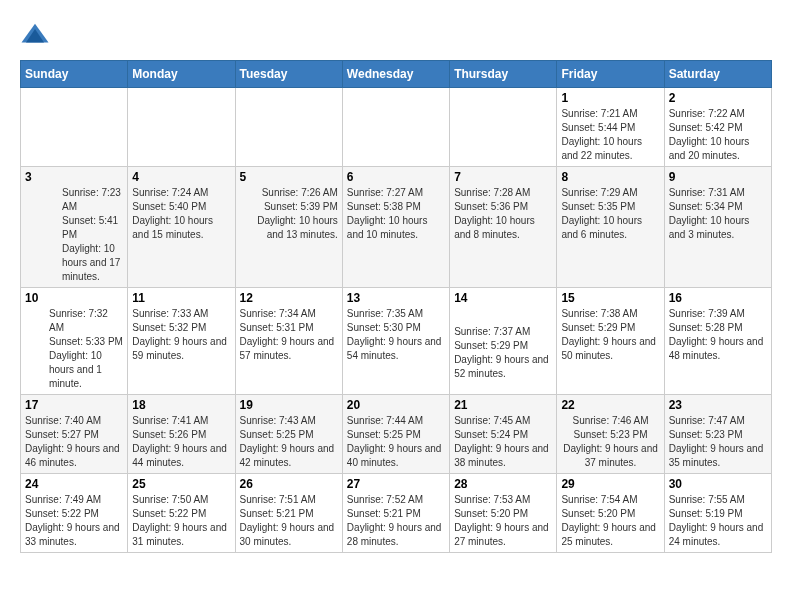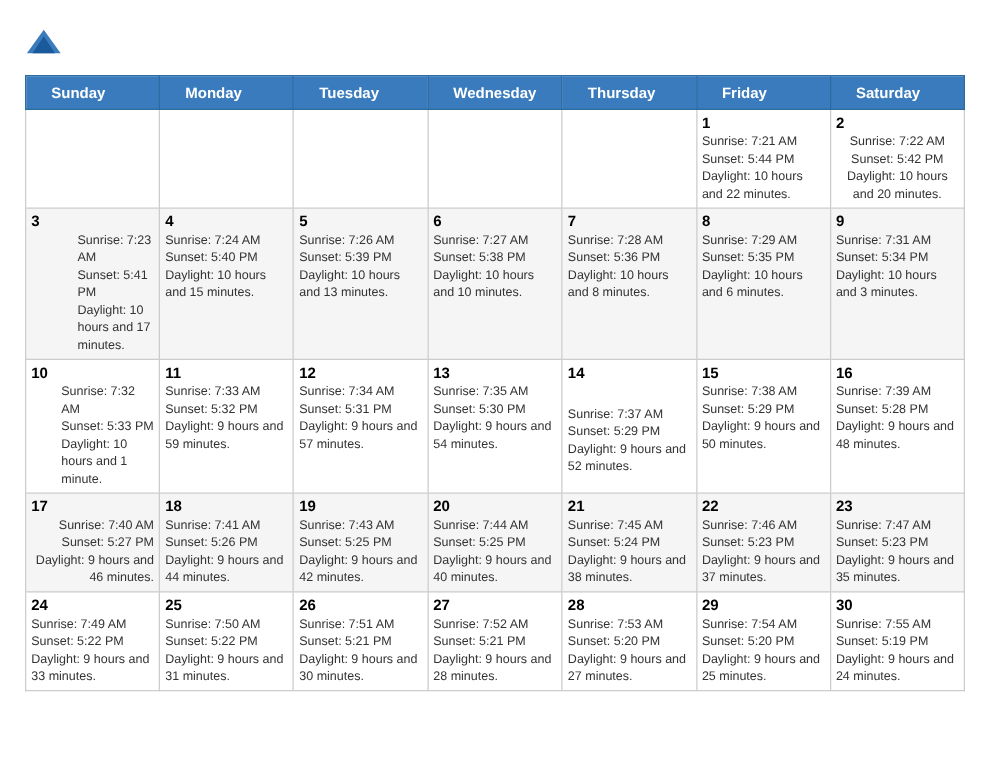--- a/index.html
+++ b/index.html
@@ -53,21 +53,21 @@
       color: #555;
     }
     .calendar {
       width: 100%;
       border-collapse: collapse;
       font-size: 11px;
     }
     .calendar th {
       background-color: #3a7bbd;
       color: white;
-      padding: 6px 20px;
+      padding: 6px 4px;
       text-align: left;
       font-size: 12px;
       border: 1px solid #2d6aa0;
     }
     .calendar td {
       border: 1px solid #ccc;
       vertical-align: top;
       padding: 3px 4px;
       width: 107px;
       min-height: 80px;
@@ -130,41 +130,41 @@
         <td class="empty-cell"></td>
         <td class="empty-cell"></td>
         <td>
           <div class="day-number">1</div>
           <div class="day-info" style="white-space: pre-line;">Sunrise: 7:21 AM
 Sunset: 5:44 PM
 Daylight: 10 hours and 22 minutes.</div>
         </td>
         <td>
           <div class="day-number">2</div>
-          <div class="day-info" style="white-space: pre-line; text-align: center;">Sunrise: 7:22 AM
+          <div class="day-info" style="white-space: pre-line;">Sunrise: 7:22 AM
 Sunset: 5:42 PM
 Daylight: 10 hours and 20 minutes.</div>
         </td>
       </tr>
       <tr>
         <td>
           <div class="day-number">3</div>
           <div class="day-info" style="white-space: pre-line; margin-left: 37px;">Sunrise: 7:23 AM
 Sunset: 5:41 PM
 Daylight: 10 hours and 17 minutes.</div>
         </td>
         <td>
           <div class="day-number">4</div>
           <div class="day-info" style="white-space: pre-line;">Sunrise: 7:24 AM
 Sunset: 5:40 PM
 Daylight: 10 hours and 15 minutes.</div>
         </td>
         <td>
           <div class="day-number">5</div>
-          <div class="day-info" style="white-space: pre-line;">Sunrise: 7:26 AM
+          <div class="day-info" style="white-space: pre-line; text-align: right;">Sunrise: 7:26 AM
 Sunset: 5:39 PM
 Daylight: 10 hours and 13 minutes.</div>
         </td>
         <td>
           <div class="day-number">6</div>
           <div class="day-info" style="white-space: pre-line;">Sunrise: 7:27 AM
 Sunset: 5:38 PM
 Daylight: 10 hours and 10 minutes.</div>
         </td>
         <td>
@@ -226,21 +226,21 @@
         <td>
           <div class="day-number">16</div>
           <div class="day-info" style="white-space: pre-line;">Sunrise: 7:39 AM
 Sunset: 5:28 PM
 Daylight: 9 hours and 48 minutes.</div>
         </td>
       </tr>
       <tr>
         <td>
           <div class="day-number">17</div>
-          <div class="day-info" style="white-space: pre-line; text-align: right;">Sunrise: 7:40 AM
+          <div class="day-info" style="white-space: pre-line;">Sunrise: 7:40 AM
 Sunset: 5:27 PM
 Daylight: 9 hours and 46 minutes.</div>
         </td>
         <td>
           <div class="day-number">18</div>
           <div class="day-info" style="white-space: pre-line;">Sunrise: 7:41 AM
 Sunset: 5:26 PM
 Daylight: 9 hours and 44 minutes.</div>
         </td>
         <td>
@@ -256,21 +256,21 @@
 Daylight: 9 hours and 40 minutes.</div>
         </td>
         <td>
           <div class="day-number">21</div>
           <div class="day-info" style="white-space: pre-line;">Sunrise: 7:45 AM
 Sunset: 5:24 PM
 Daylight: 9 hours and 38 minutes.</div>
         </td>
         <td>
           <div class="day-number">22</div>
-          <div class="day-info" style="white-space: pre-line;">Sunrise: 7:46 AM
+          <div class="day-info" style="white-space: pre-line; text-align: center;">Sunrise: 7:46 AM
 Sunset: 5:23 PM
 Daylight: 9 hours and 37 minutes.</div>
         </td>
         <td>
           <div class="day-number">23</div>
           <div class="day-info" style="white-space: pre-line;">Sunrise: 7:47 AM
 Sunset: 5:23 PM
 Daylight: 9 hours and 35 minutes.</div>
         </td>
       </tr>

